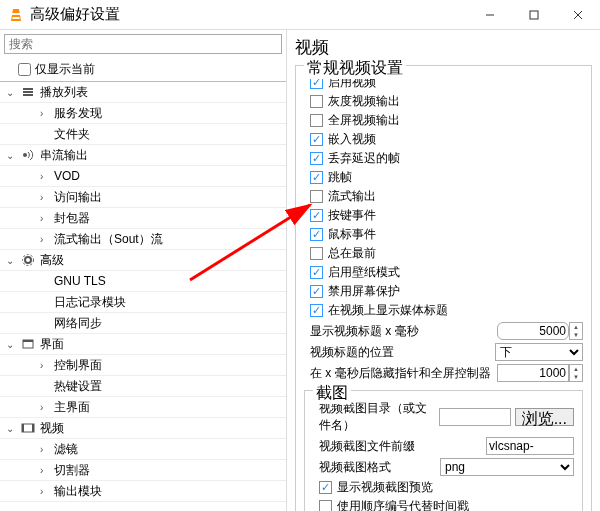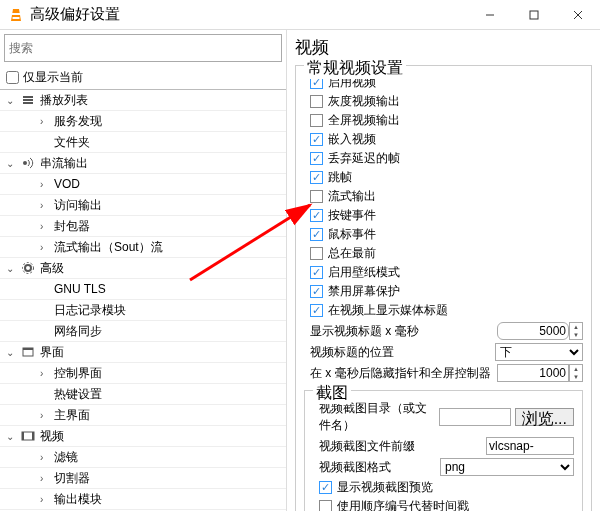--- a/index.html
+++ b/index.html
@@ -3,22 +3,22 @@
 <meta charset="utf-8">
 <style>
   * { box-sizing: border-box; margin: 0; padding: 0; font-family: "Microsoft YaHei", "SimSun", sans-serif; }
   body { background: #fff; font-size: 12px; color: #000; width: 600px; height: 511px; overflow: hidden; position: relative; }
   .titlebar { height: 30px; display: flex; align-items: center; padding-left: 8px; border-bottom: 1px solid #ddd; background: #fff; }
   .titlebar .logo { width: 16px; height: 16px; margin-right: 6px; }
   .titlebar .title { flex: 1; font-size: 15px; }
   .titlebar .wbtn { width: 44px; height: 28px; display: flex; align-items: center; justify-content: center; }
   .content { display: flex; height: 481px; }
   .left { width: 287px; border-right: 1px solid #ddd; display: flex; flex-direction: column; }
-  .search { margin: 4px; border: 1px solid #aaa; height: 28px; padding: 0 4px; font-size: 12px; }
-  .onlycur { padding: 3px 6px; display: flex; align-items: center; font-size: 12px; }
+  .search { margin: 4px; border: 1px solid #aaa; height: 20px; padding: 0 4px; font-size: 12px; }
+  .onlycur { padding: 3px 18px; display: flex; align-items: center; font-size: 12px; }
   .onlycur input { margin-right: 4px; }
   .tree { flex: 1; overflow-y: auto; border-top: 1px solid #bbb; position: relative; }
   .tree::-webkit-scrollbar { width: 16px; }
   .tree::-webkit-scrollbar-track { background: #f0f0f0; }
   .tree::-webkit-scrollbar-thumb { background: #c0c0c0; border: 1px solid #a0a0a0; }
   .trow { display: flex; align-items: center; height: 21px; padding-left: 6px; border-bottom: 1px solid #eee; cursor: default; }
   .trow .exp { width: 14px; color: #555; font-size: 10px; }
   .trow .icn { width: 16px; height:16px; margin-right: 4px; display:flex; align-items:center; justify-content:center; }
   .ind2 { padding-left: 40px; }
   .right { flex: 1; padding: 4px 8px; overflow-y:auto; position:relative; }

